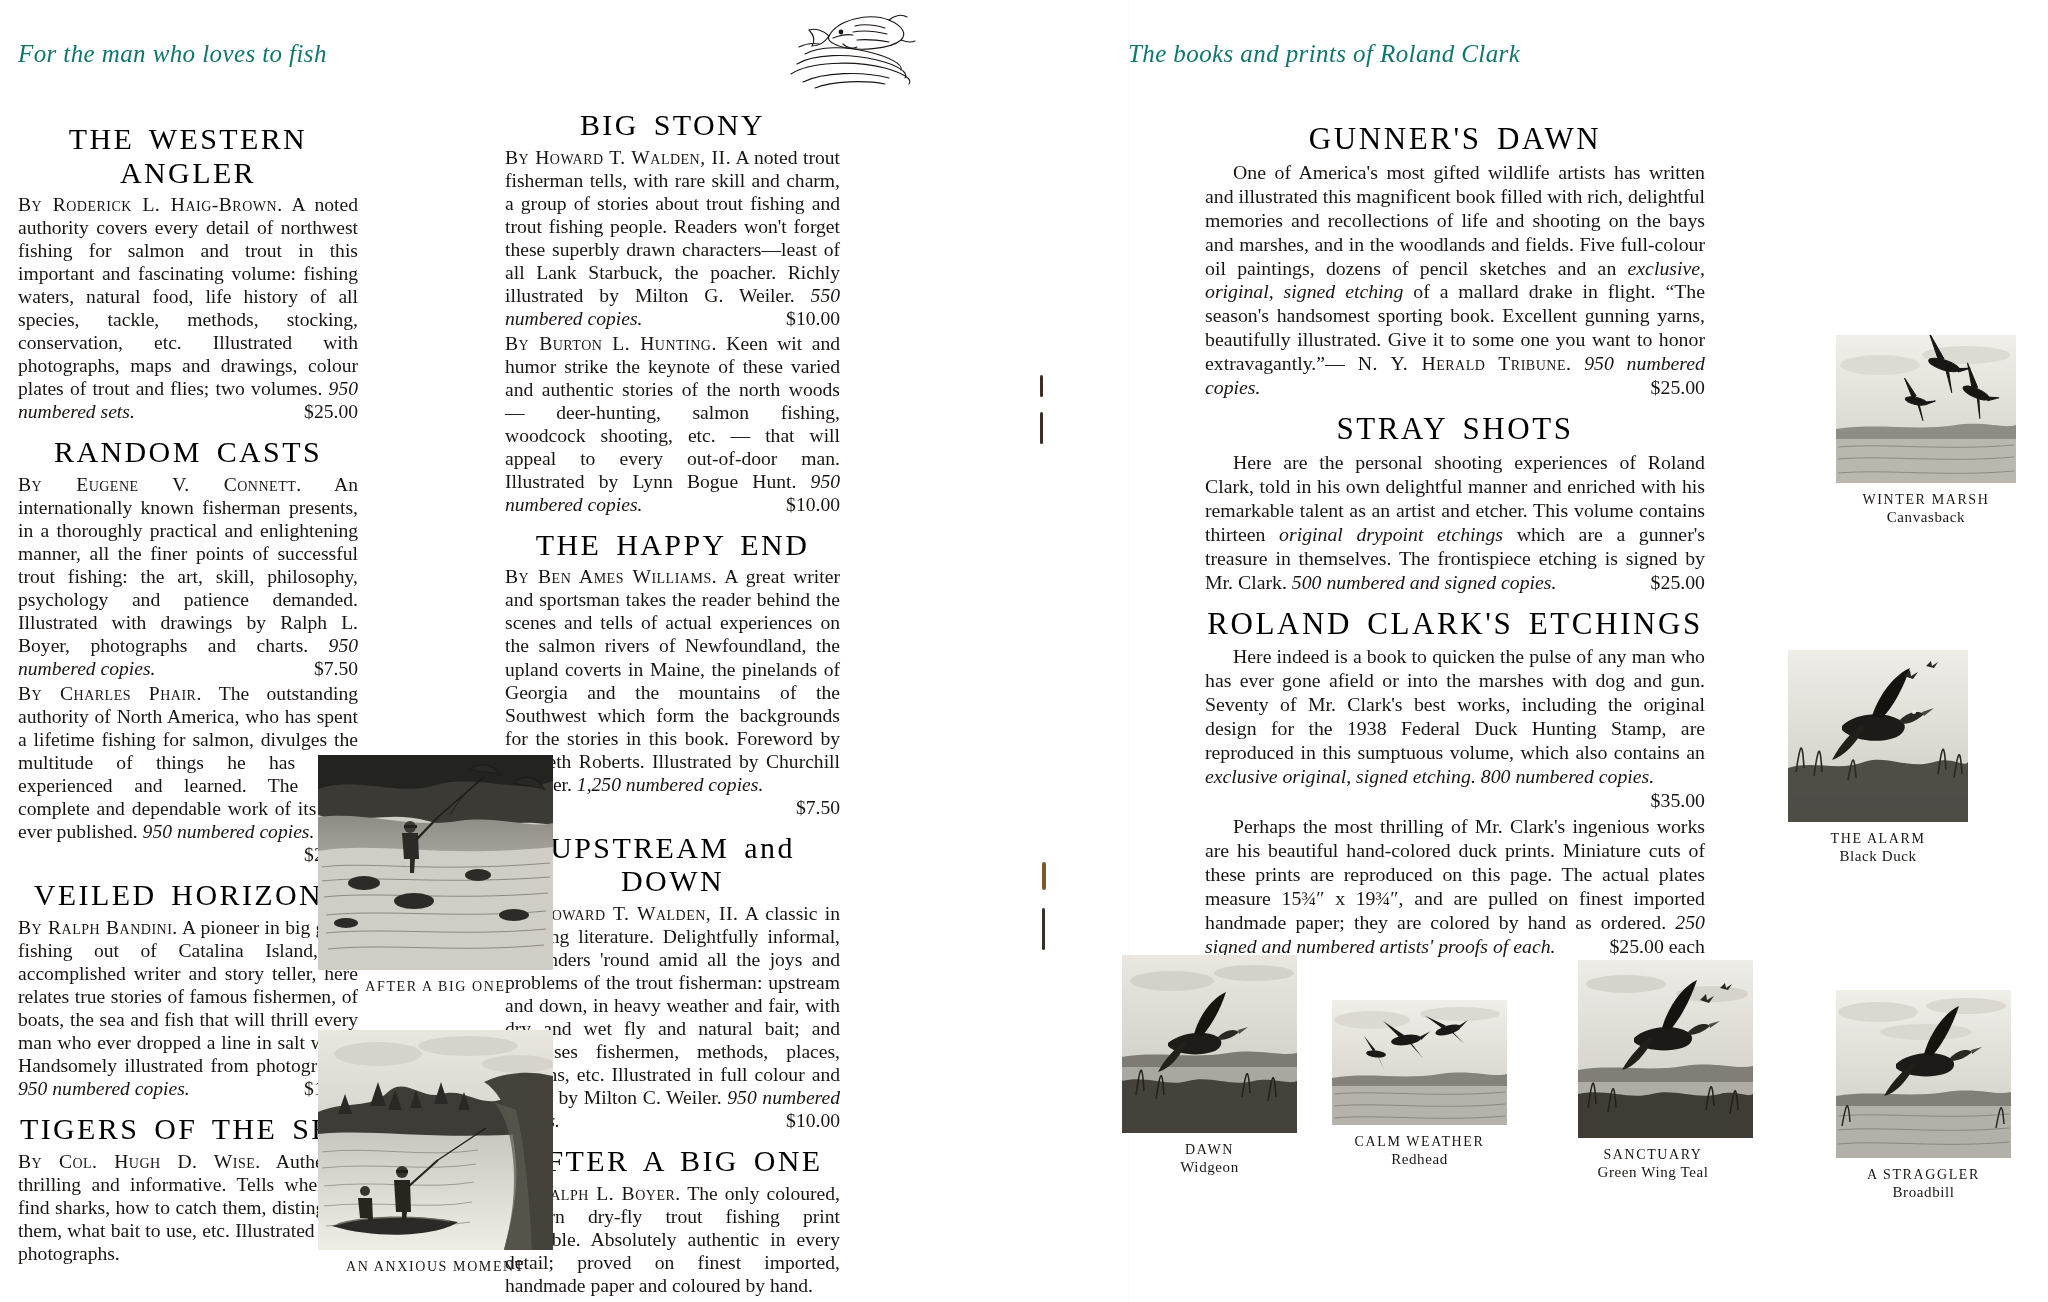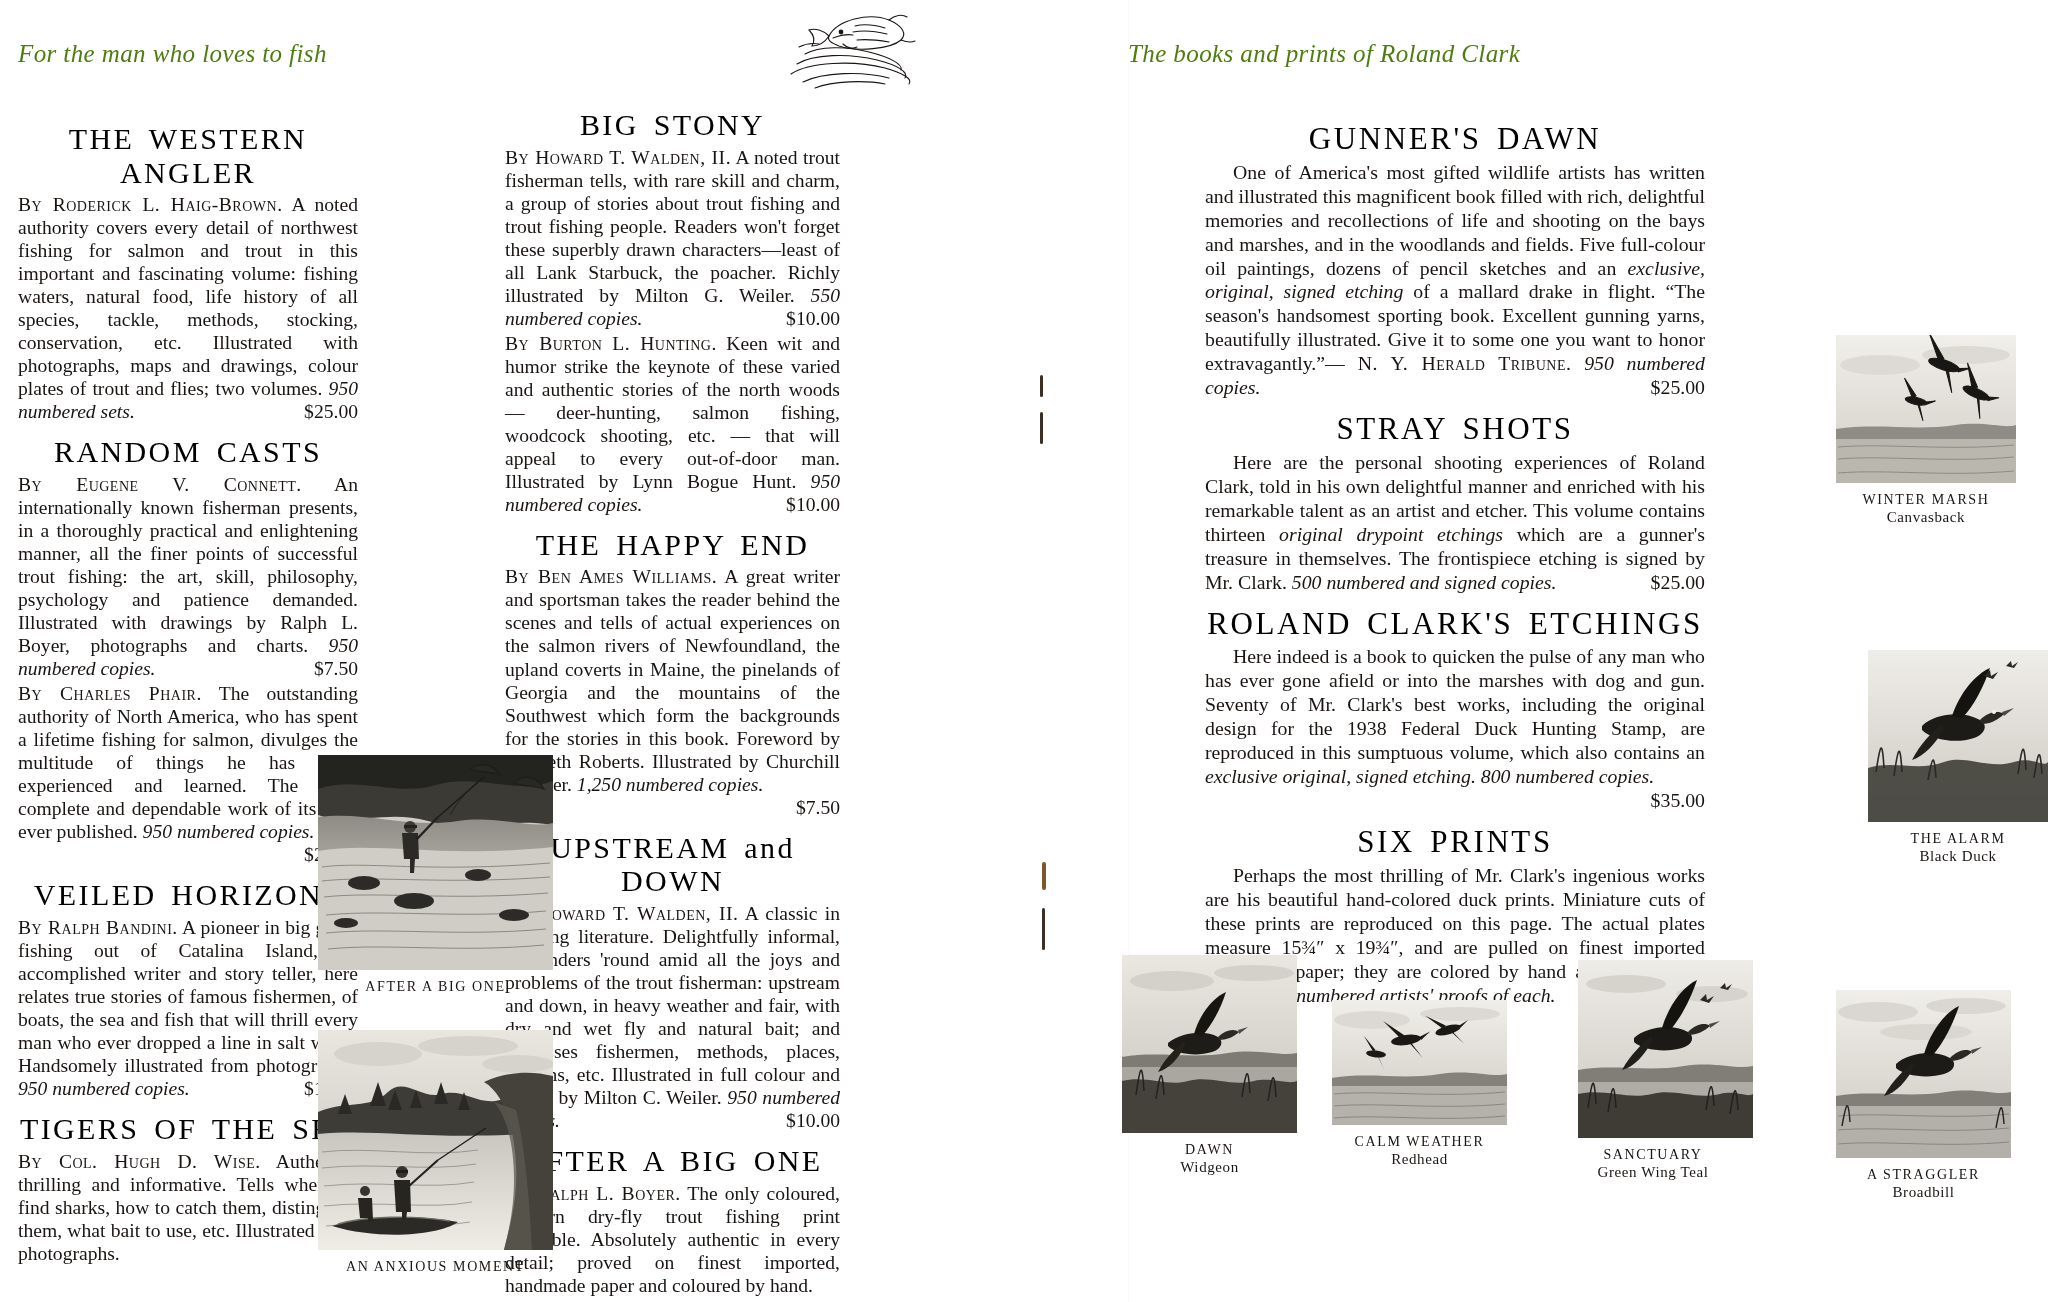--- a/index.html
+++ b/index.html
@@ -12,21 +12,21 @@
     position:relative;
   }
   .page{position:absolute;top:0;left:0;width:2048px;height:1302px;}
 
   
   .runhead{
     position:absolute;
     font-style:italic;
     font-size:25px;
     letter-spacing:.4px;
-    color:#4d7c0f;
+    color:#0f766e;
     white-space:nowrap;
   }
   #runhead-left{left:18px;top:40px;}
   #runhead-right{left:1128px;top:40px;}
 
   
   #fish-vignette{position:absolute;left:785px;top:2px;width:160px;height:90px;}
 
   
   .col{position:absolute;}
@@ -83,21 +83,21 @@
     letter-spacing:.6px;
     margin-top:1px;
     color:#1a1512;
   }
 
   #plate-after-big-one{position:absolute;left:318px;top:755px;width:235px;height:240px;}
   #plate-anxious-moment{position:absolute;left:318px;top:1030px;width:235px;height:245px;}
 
   
   #plate-winter-marsh{position:absolute;left:1836px;top:335px;width:180px;height:180px;}
-  #plate-the-alarm{position:absolute;left:1868px;top:650px;width:180px;height:215px;}
+  #plate-the-alarm{position:absolute;left:1788px;top:650px;width:180px;height:215px;}
   #plate-dawn{position:absolute;left:1122px;top:955px;width:175px;height:215px;}
   #plate-calm-weather{position:absolute;left:1332px;top:1000px;width:175px;height:160px;}
   #plate-sanctuary{position:absolute;left:1578px;top:960px;width:150px;height:215px;}
   #plate-straggler{position:absolute;left:1836px;top:990px;width:175px;height:205px;}
 
   
   .gutter{position:absolute;background:#3a2f22;}
   #gutter-a{left:1040px;top:375px;width:3px;height:22px;border-radius:2px;}
   #gutter-b{left:1040px;top:412px;width:3px;height:32px;border-radius:2px;}
   #gutter-c{left:1042px;top:862px;width:4px;height:28px;background:#7a5a2a;border-radius:2px;}
@@ -321,21 +321,20 @@
       <div class="clr"></div>
     </div>
 
     <div class="entry">
       <div class="entry-title">ROLAND CLARK'S ETCHINGS</div>
       <div class="body"><span>Here indeed is a book to quicken the pulse of any man who has ever gone afield or into the marshes with dog and gun. Seventy of Mr. Clark's best works, including the original design for the 1938 Federal Duck Hunting Stamp, are reproduced in this sumptuous volume, which also contains an </span><span class="it">exclusive original, signed etching.</span> <span class="it">800 numbered copies.</span><span class="price">$35.00</span></div>
       <div class="clr"></div>
     </div>
 
     <div class="entry">
-      <div class="entry-title">SIX PRINTS</div>
       <div class="body"><span>Perhaps the most thrilling of Mr. Clark's ingenious works are his beautiful hand-colored duck prints. Miniature cuts of these prints are reproduced on this page. The actual plates measure 15¾″ x 19¾″, and are pulled on finest imported handmade paper; they are colored by hand as ordered. </span><span class="it">250 signed and numbered artists' proofs of each.</span><span class="price">$25.00 each</span></div>
       <div class="clr"></div>
     </div>
 
   </div>
 
   <div id="plate-winter-marsh">
     <svg class="plate" viewBox="0 0 180 148" style="width:180px;height:148px;">
       <defs>
           <linearGradient id="ws" x1="0" y1="0" x2="0" y2="1">

